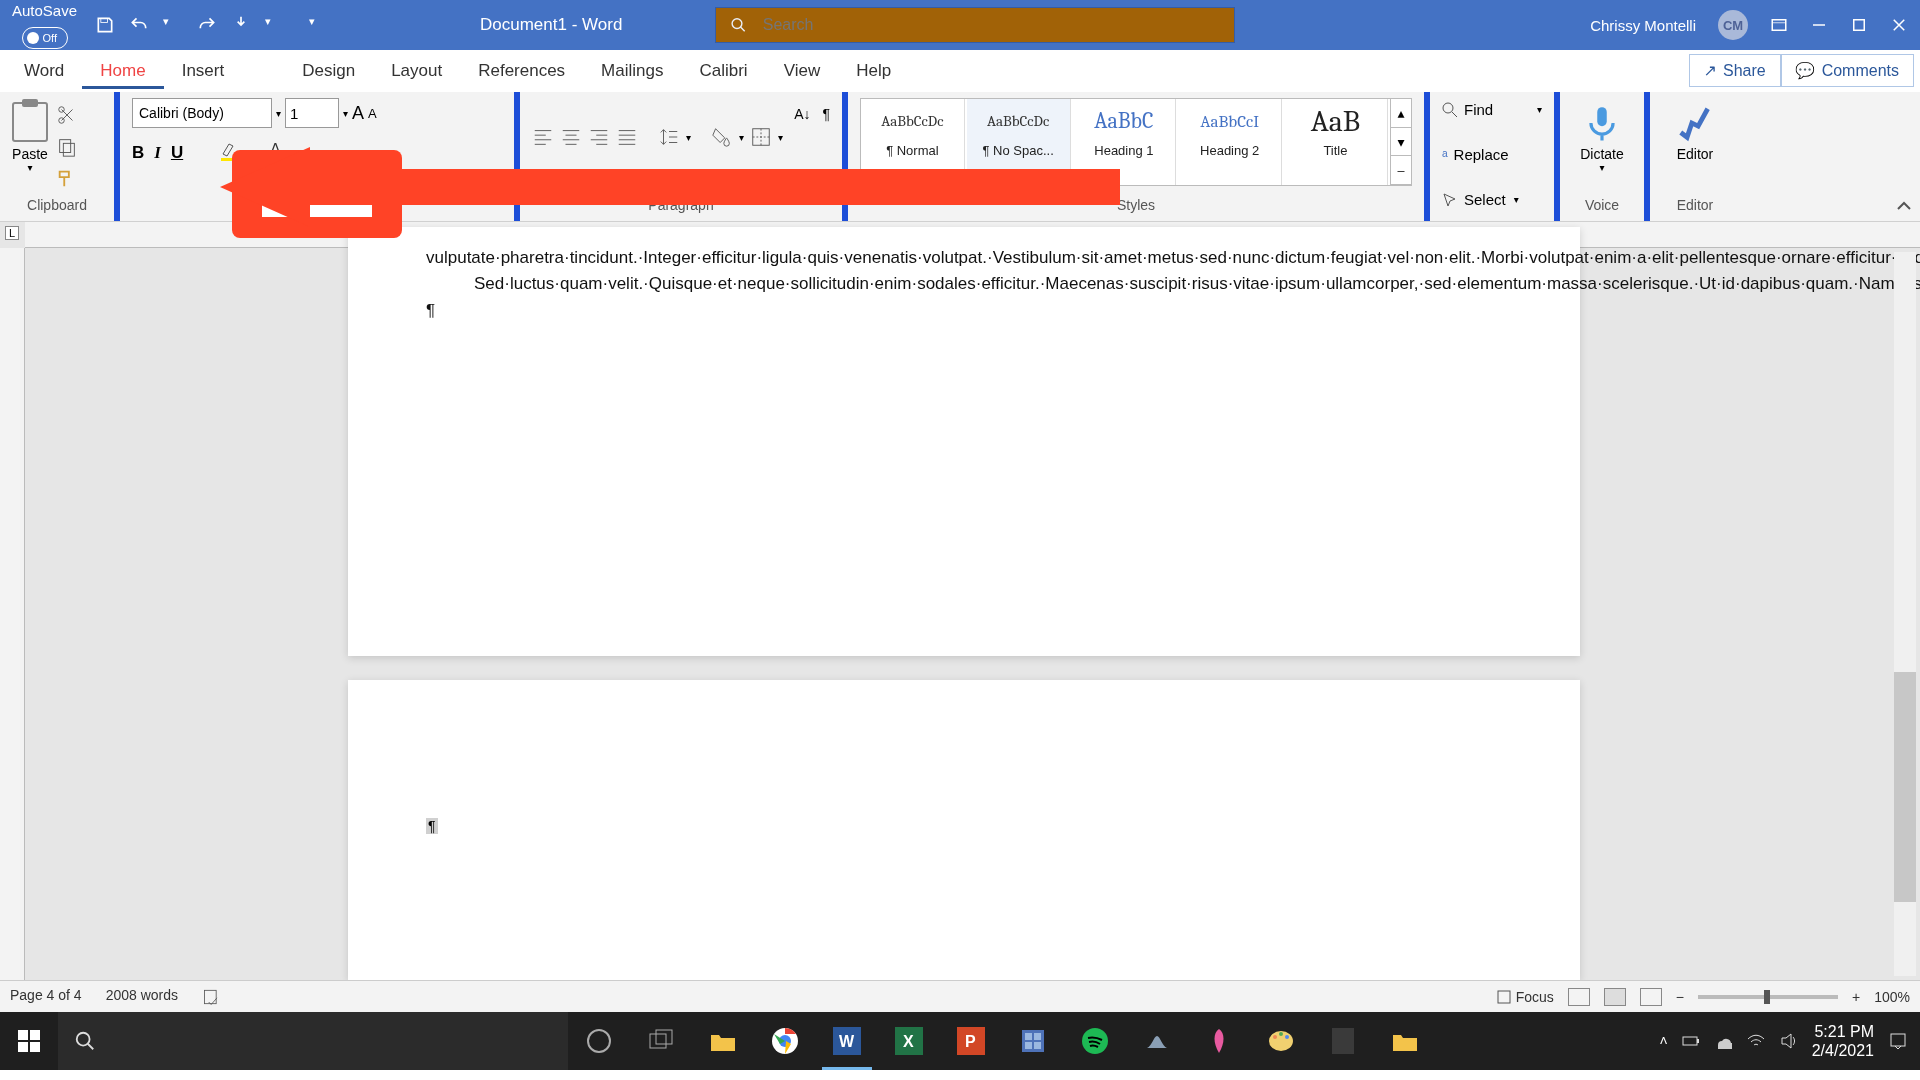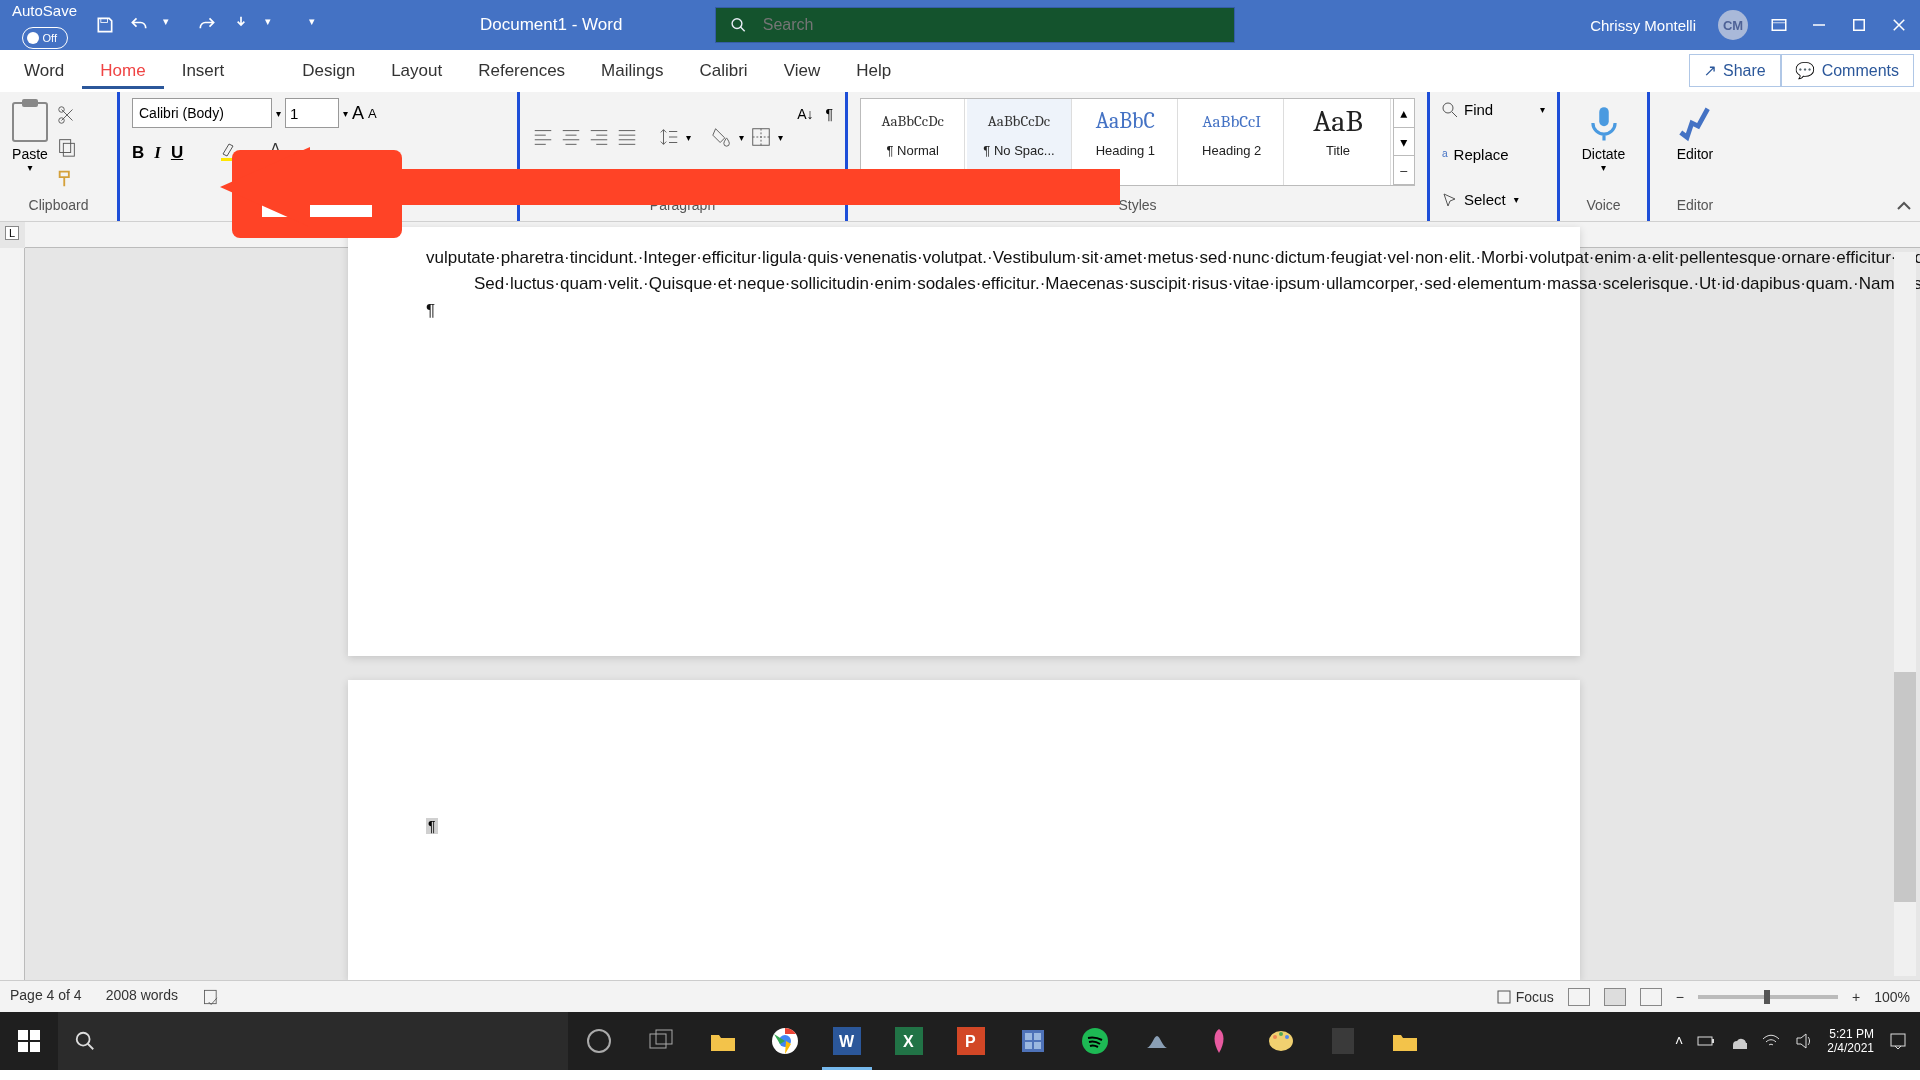--- a/index.html
+++ b/index.html
@@ -7,38 +7,38 @@
 
 
 .title-bar{height:50px;background:#4472c4;display:flex;align-items:center;color:#fff;padding:0 12px;}
 .autosave{display:flex;align-items:center;gap:8px;font-size:15px;flex-direction:column;}
 .autosave-toggle{width:46px;height:22px;border:1.5px solid #fff;border-radius:11px;display:flex;align-items:center;padding:0 4px;justify-content:flex-start;}
 .autosave-dot{width:12px;height:12px;background:#fff;border-radius:50%;}
 .autosave-off{font-size:11px;margin-left:4px;}
 .qat{display:flex;gap:14px;margin-left:18px;align-items:center;}
 .qat svg,.qat span{width:20px;height:20px;fill:#fff;stroke:#fff;}
 .doc-title{position:absolute;left:480px;font-size:17px;}
-.search-box{position:absolute;left:715px;width:520px;height:36px;background:#14532d;border:1px solid #355da6;display:flex;align-items:center;padding:0 14px;}
+.search-box{position:absolute;left:715px;width:520px;height:36px;background:#a16207;border:1px solid #355da6;display:flex;align-items:center;padding:0 14px;}
 .search-box svg{width:18px;height:18px;stroke:#eaeef7;fill:none;margin-right:16px;}
 .search-box input{background:transparent;border:none;outline:none;color:#eaeef7;font-size:16px;width:100%;}
 .user-area{margin-left:auto;display:flex;align-items:center;gap:22px;}
 .user-name{font-size:15px;}
 .user-avatar{width:30px;height:30px;border-radius:50%;background:#a9b9d9;color:#4e6296;display:flex;align-items:center;justify-content:center;font-size:13px;font-weight:600;}
 .win-btn{width:18px;height:18px;}
 
 
 .tabs{height:42px;background:#fff;display:flex;align-items:center;padding:0 6px;border-bottom:1px solid #fff;}
 .tab{padding:8px 18px;font-size:17px;color:#333;cursor:pointer;}
 .tab.active{color:#ef4444;border-bottom:3px solid #2b579a;font-weight:500;padding-bottom:5px;}
 .tabs-right{margin-left:auto;display:flex;}
 .share-btn,.comments-btn{border:1px solid #b0c7e6;color:#2b579a;padding:6px 14px;font-size:16px;display:flex;align-items:center;gap:6px;}
 
 
 .ribbon{height:130px;background:#f3f3f3;border-bottom:1px solid #d0d0d0;display:flex;position:relative;}
-.group{border-right:3px solid #1d4ed8;padding:6px 12px 4px;display:flex;flex-direction:column;height:100%;}
+.group{border-right:6px solid #1d4ed8;padding:6px 12px 4px;display:flex;flex-direction:column;height:100%;}
 .group-label{text-align:center;font-size:14px;color:#555;margin-top:auto;padding-bottom:4px;}
 
 .clipboard{width:120px;}
 .clipboard-top{display:flex;gap:8px;}
 .paste-btn{text-align:center;}
 .paste-icon{width:36px;height:40px;border:2px solid #888;border-radius:3px;position:relative;margin:4px auto;}
 .paste-icon::before{content:'';position:absolute;top:-5px;left:8px;width:16px;height:8px;background:#888;border-radius:2px;}
 .small-icons{display:flex;flex-direction:column;gap:10px;margin-top:6px;}
 .small-icons svg{width:22px;height:22px;}
 
@@ -103,21 +103,21 @@
 
 .taskbar{height:58px;background:#1f1f1f;display:flex;align-items:center;color:#fff;}
 .start{width:58px;height:100%;display:flex;align-items:center;justify-content:center;}
 .tb-search{width:510px;height:100%;background:#2b2b2b;display:flex;align-items:center;padding:0 16px;gap:16px;}
 .tb-search svg{width:22px;height:22px;stroke:#ddd;fill:none;}
 .tb-search input{background:transparent;border:none;outline:none;color:#ccc;font-size:18px;width:100%;}
 .tb-icons{display:flex;height:100%;}
 .tb-icon{width:62px;display:flex;align-items:center;justify-content:center;position:relative;}
 .tb-icon.active::after{content:'';position:absolute;bottom:0;left:6px;right:6px;height:3px;background:#76b9ed;}
 .tray{margin-left:auto;display:flex;align-items:center;gap:14px;padding-right:12px;}
-.clock{text-align:right;font-size:12px;line-height:1.2;}
+.clock{text-align:right;font-size:16px;line-height:1.2;}
 </style>
 </head>
 <body>
 
 <div class="title-bar">
   <div class="autosave">
     <span>AutoSave</span>
     <div class="autosave-toggle">
       <div class="autosave-dot"></div>
         <span class="autosave-off">Off</span>

